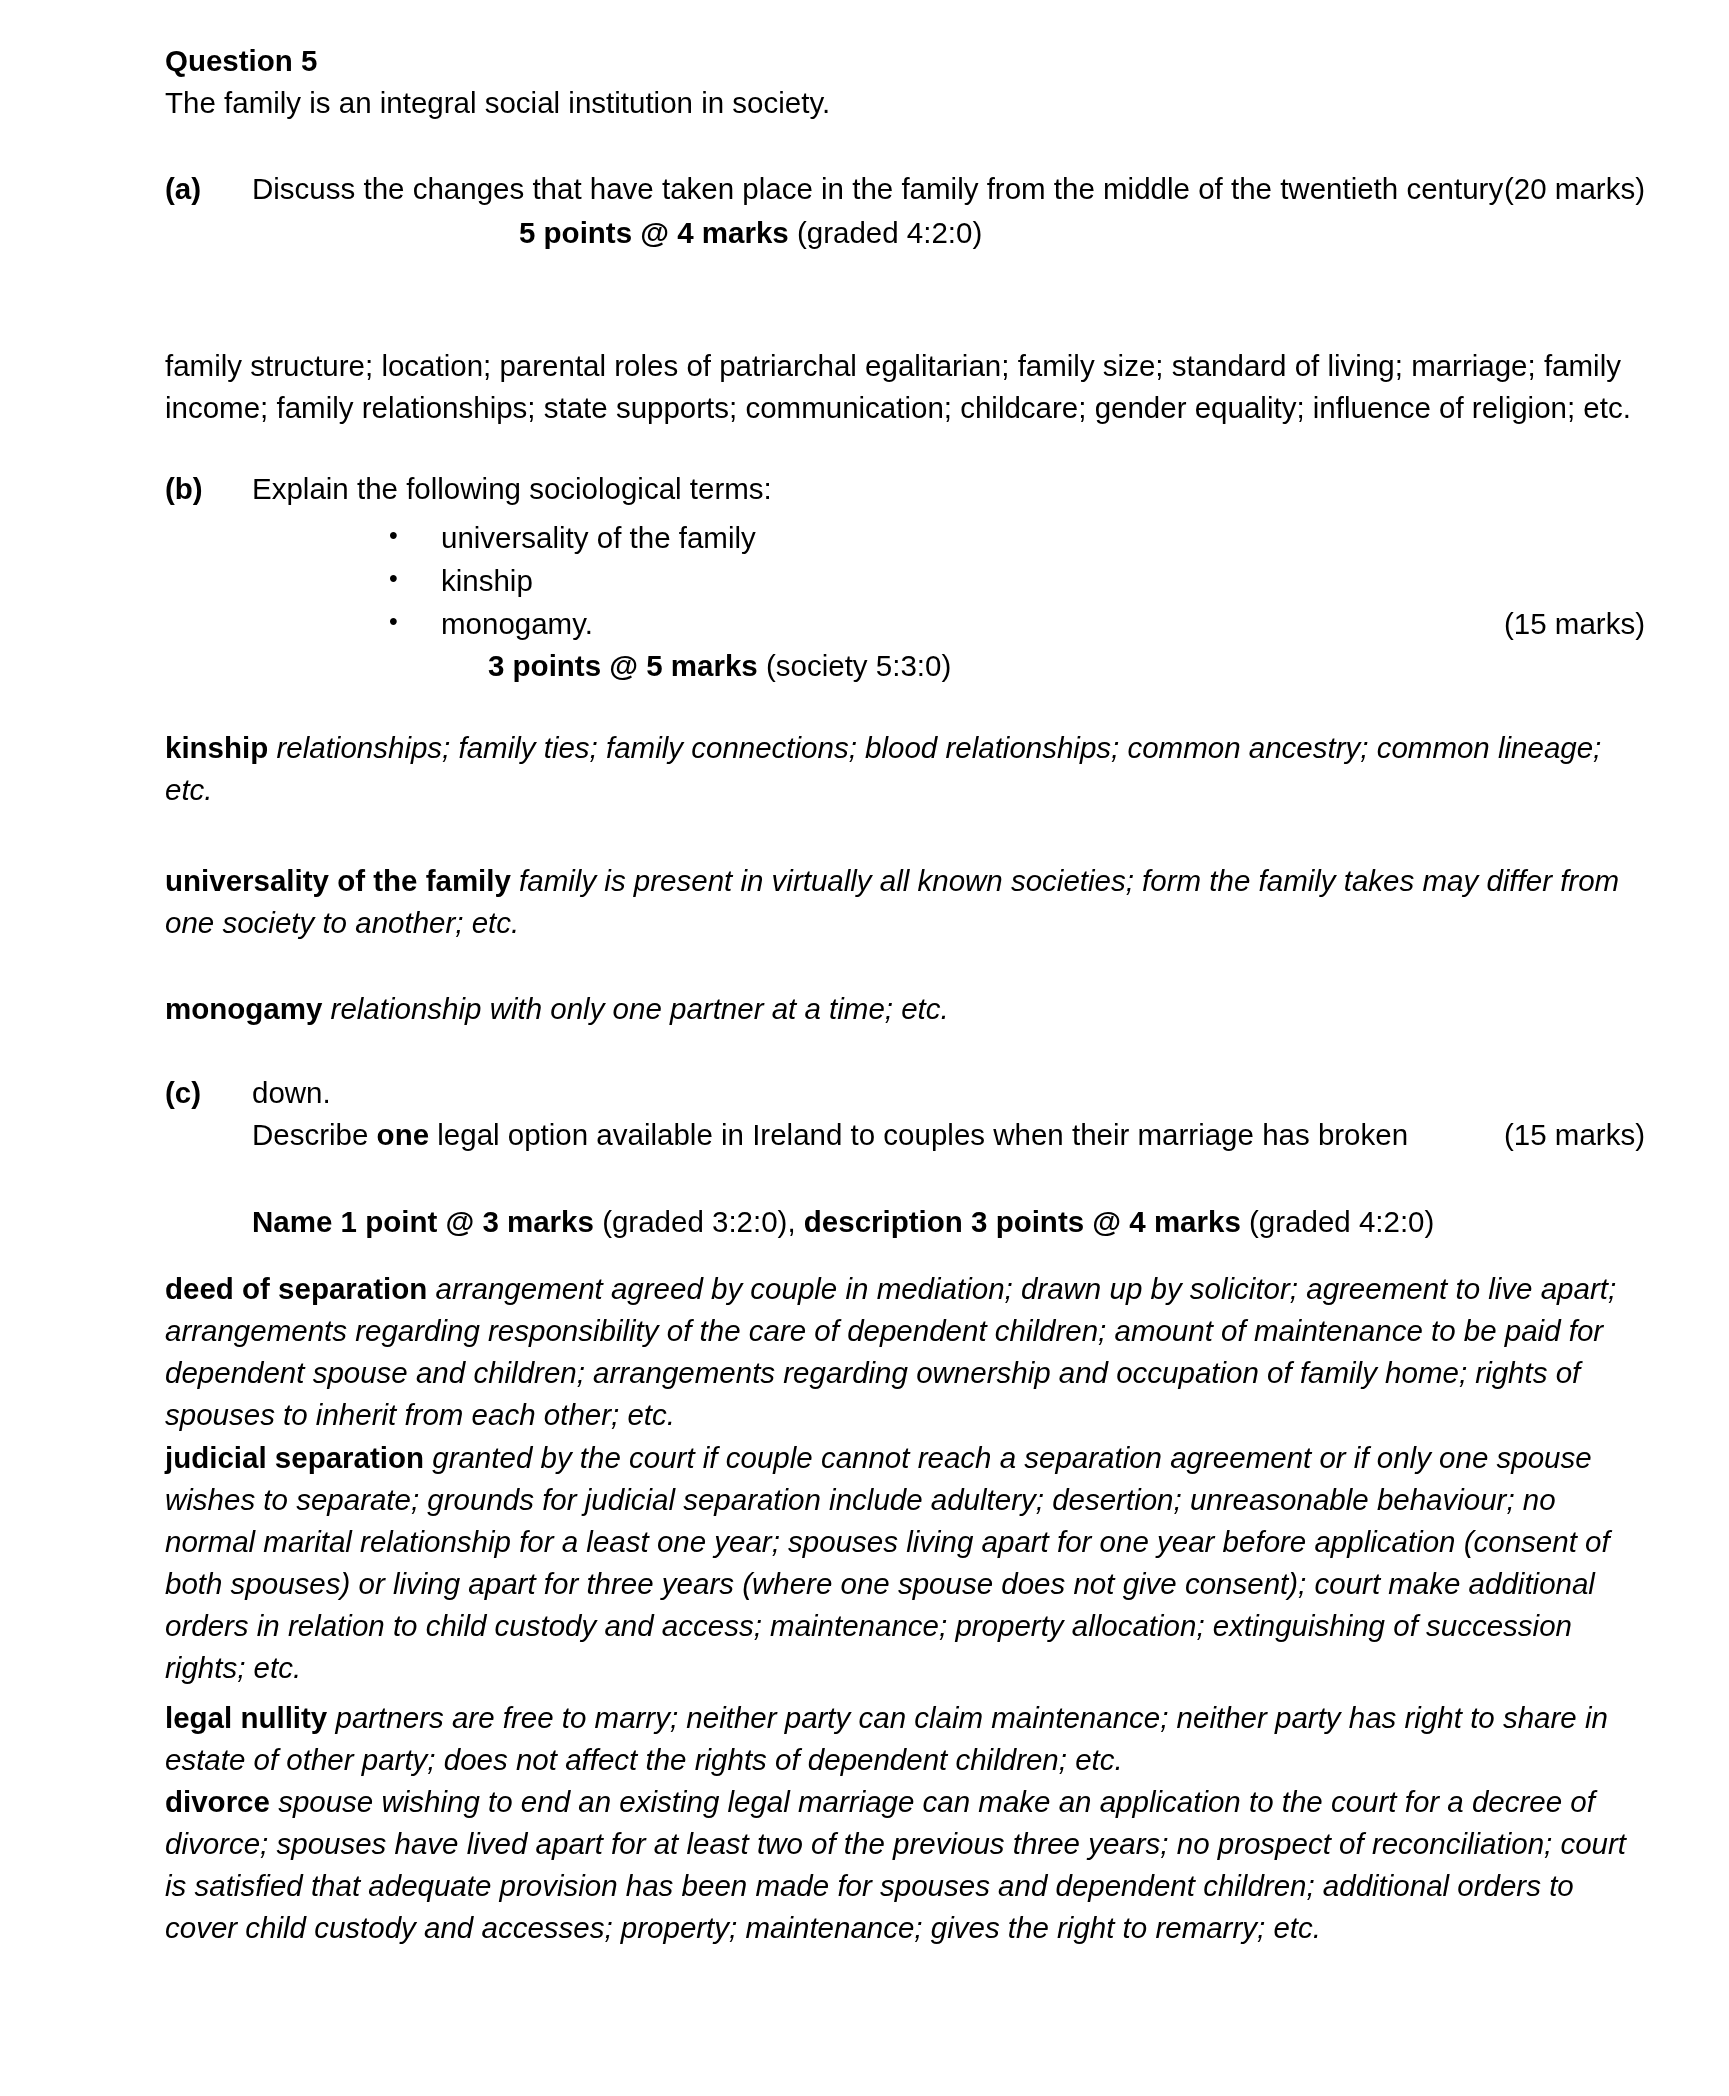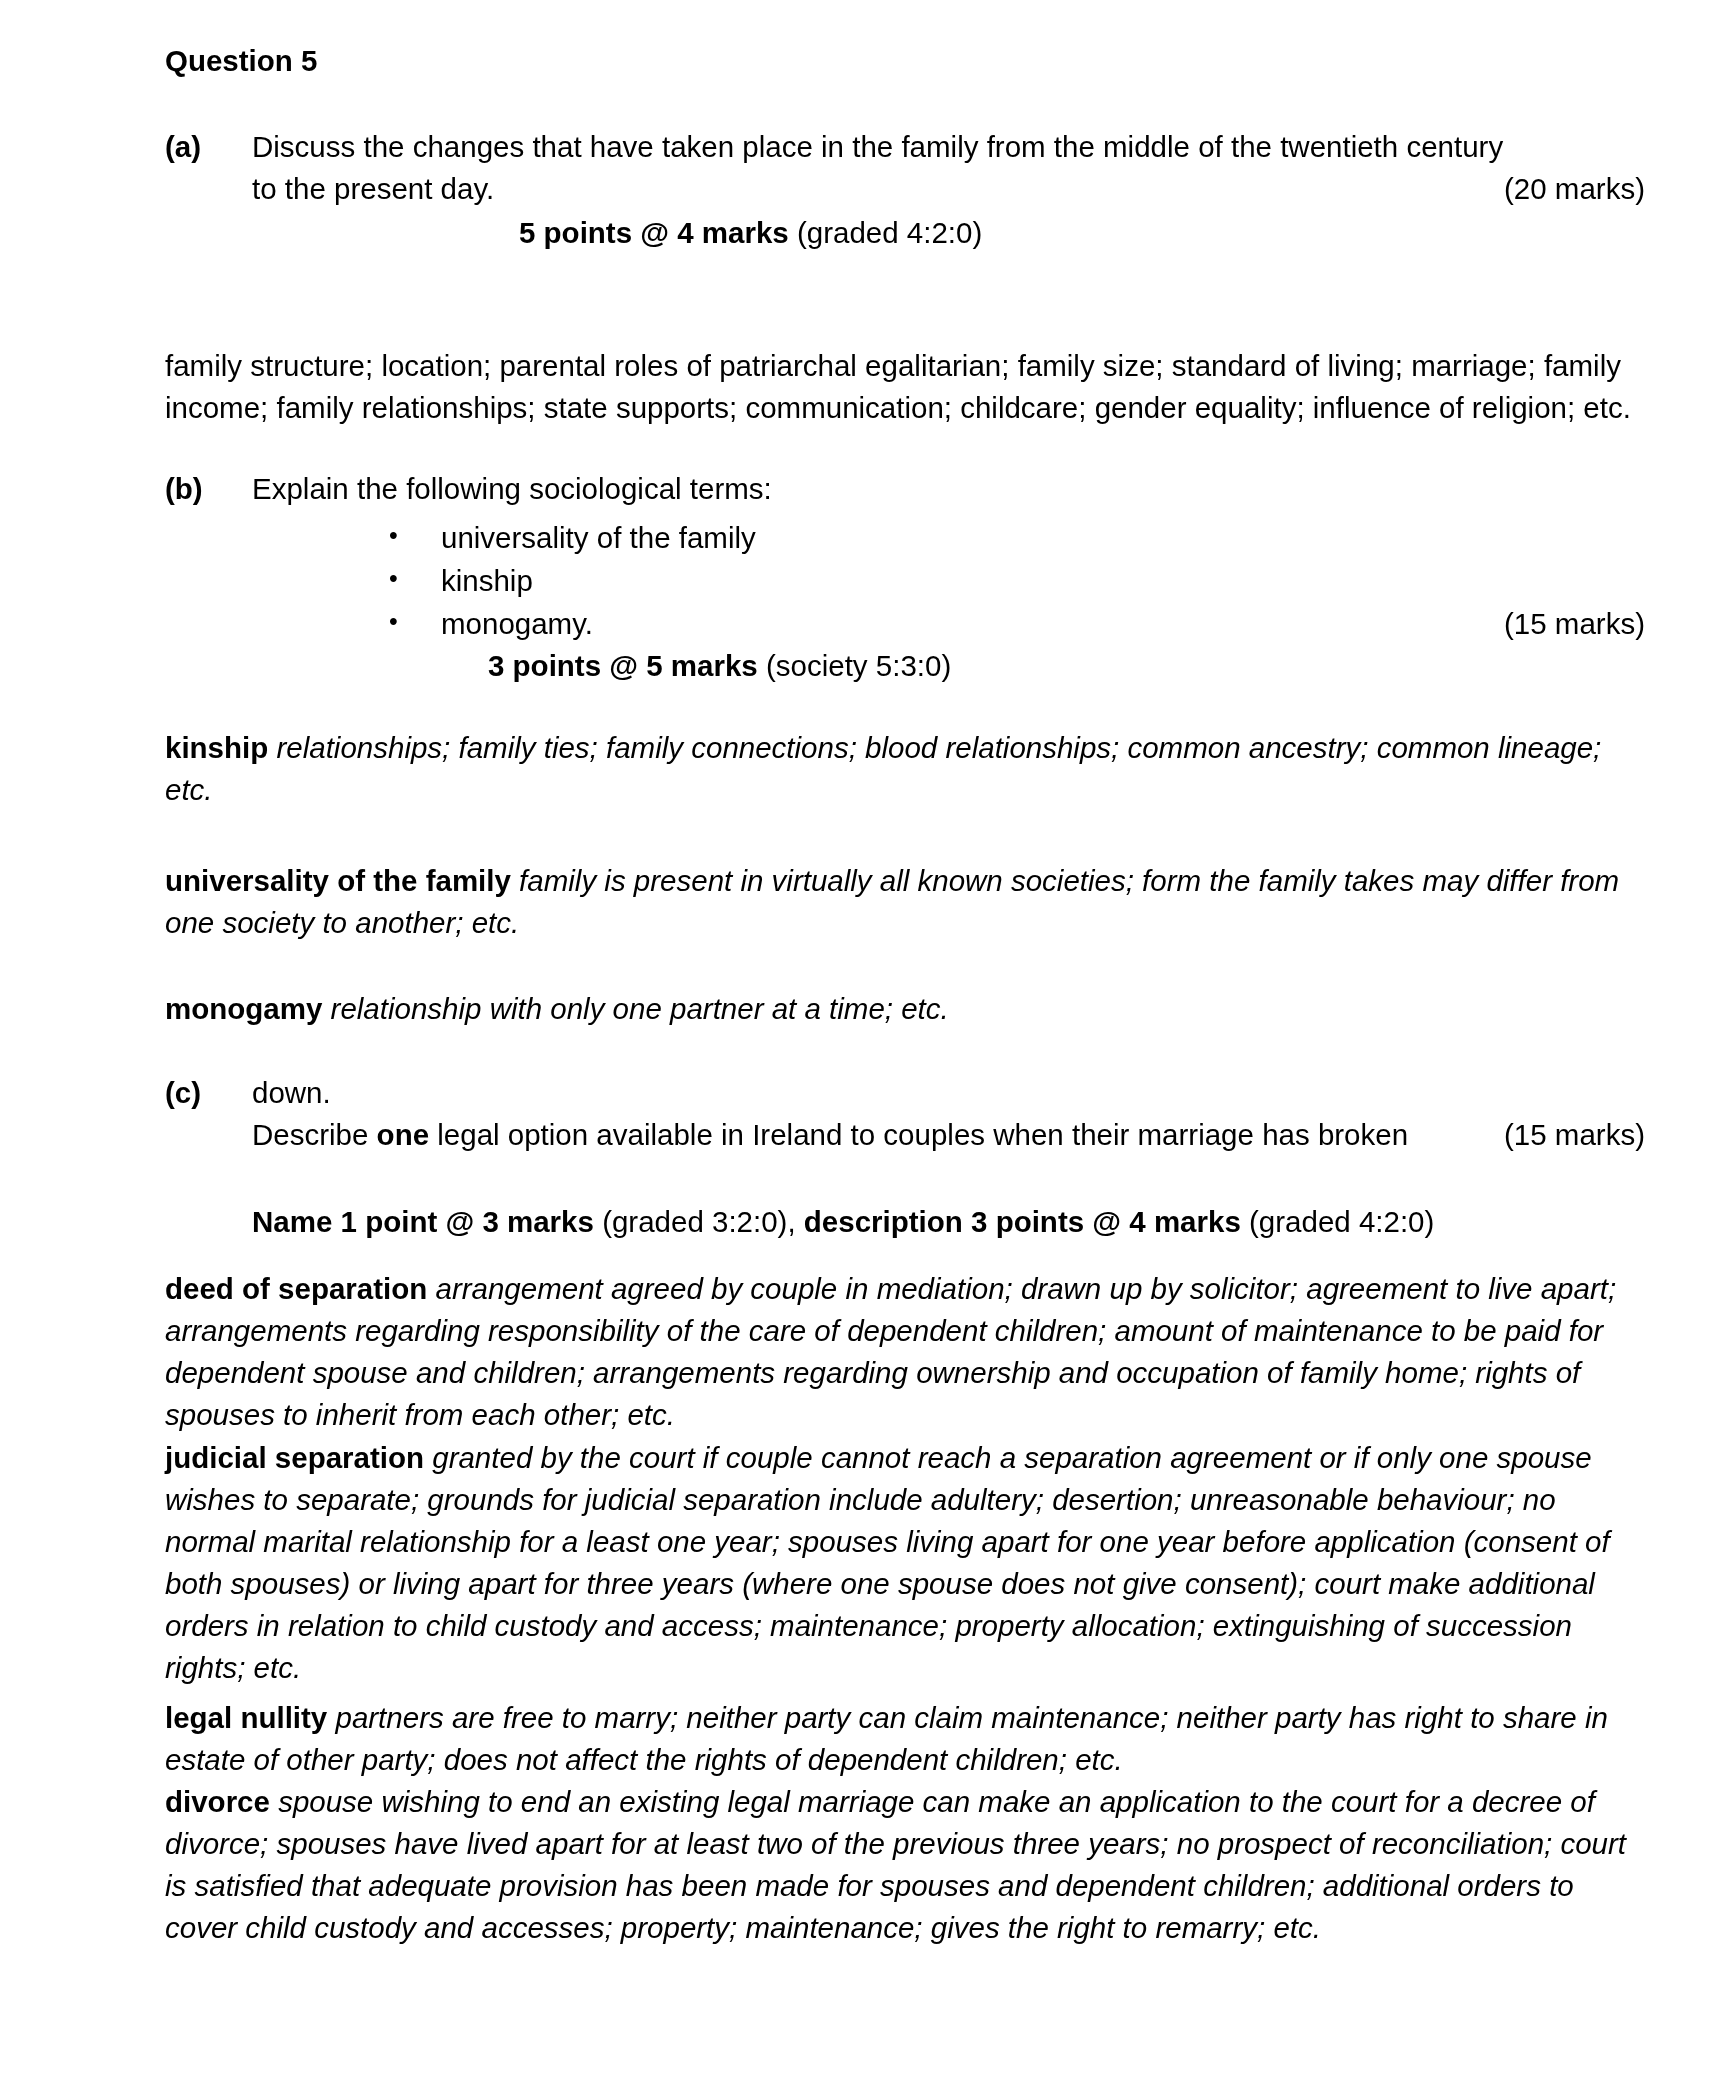--- a/index.html
+++ b/index.html
@@ -48,25 +48,25 @@
   .def-judicial     { margin-top: 1.9px; }
   .def-nullity      { margin-top: 7.6px; }
   .def-divorce      { margin-top: 0; }
 </style>
 </head>
 <body>
 
 <div class="page">
 
   <p class="bold">Question 5</p>
+  <p>The family is an integral social institution in society.</p>
 
   <div class="part part-a">
     <span class="part-label">(a)</span>
     <div>Discuss the changes that have taken place in the family from the middle of the twentieth century</div>
-    <div>to the present day.</div>
     <span class="marks">(20 marks)</span>
   </div>
 
   <p class="scheme-a"><span class="bold">5 points @ 4 marks</span> <span>(graded 4:2:0)</span></p>
 
   <p class="answer-a">family structure; location; parental roles of patriarchal egalitarian; family size; standard of living; marriage; family income; family relationships; state supports; communication; childcare; gender equality; influence of religion; etc.</p>
 
   <div class="part part-b">
     <span class="part-label">(b)</span>
     <div>Explain the following sociological terms:</div>

